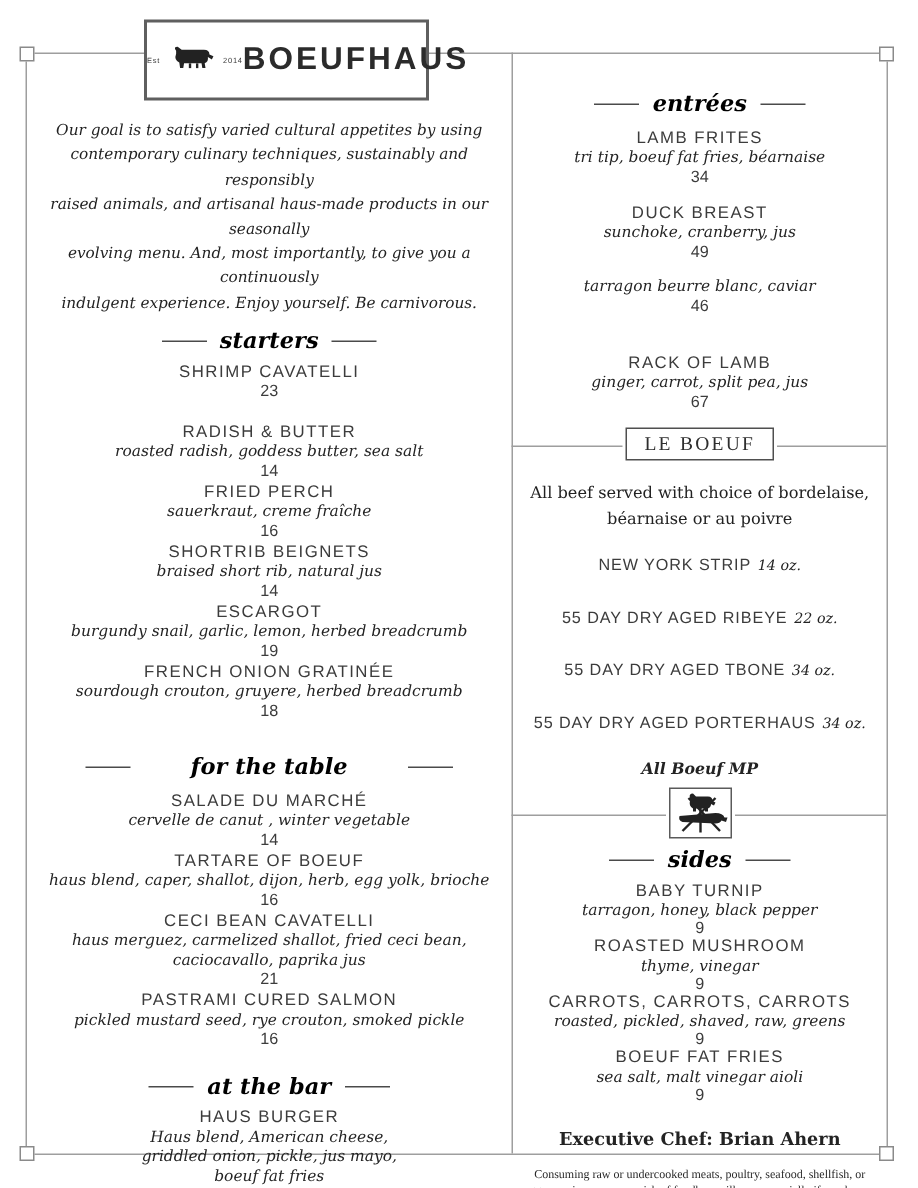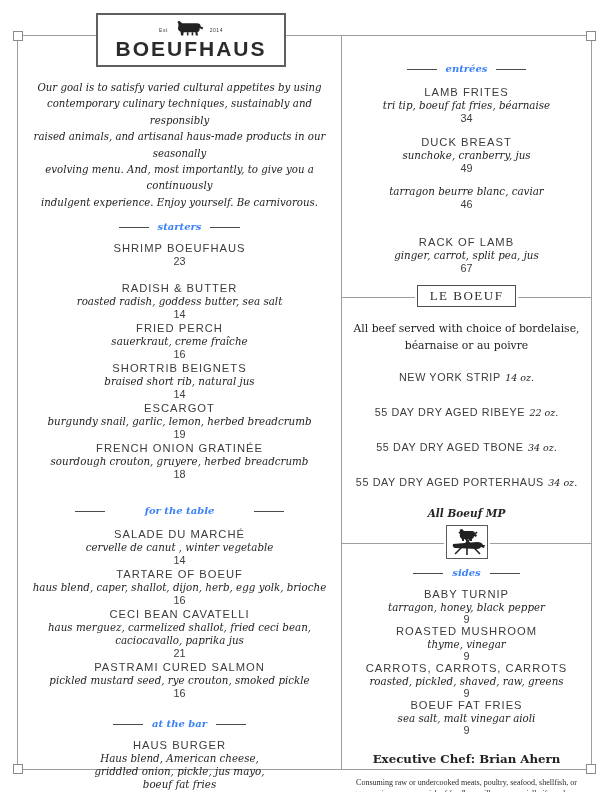--- a/index.html
+++ b/index.html
@@ -7,36 +7,36 @@
         font-family:"Liberation Sans",sans-serif;color:#2d2d2d;}
   
   .frame{position:absolute;left:17px;top:35px;width:573px;height:733px;
          border:1px solid #9e9e9e;z-index:1;}
   .divider-v{position:absolute;left:341px;top:35px;width:1px;height:734px;background:#9e9e9e;z-index:1;}
   .corner{position:absolute;width:8px;height:8px;background:#fff;border:1px solid #8a8a8a;z-index:2;}
   .corner.tl{left:13px;top:31px;} .corner.tr{left:586px;top:31px;}
   .corner.bl{left:13px;top:764px;} .corner.br{left:586px;top:764px;}
   
   .logo-box{position:absolute;left:96px;top:13px;width:186px;height:50px;background:#fff;
-            border:2px solid #5f5f5f;z-index:4;display:flex;flex-direction:column;
-            align-items:center;justify-content:center;}
+            border:2px solid #5f5f5f;z-index:4;display:flex;flex-direction:row;
+            align-items:center;justify-content:flex-start;}
   .logo-top{display:flex;align-items:center;gap:5px;height:16px;margin-top:1px;}
   .logo-est,.logo-year{font-size:5px;letter-spacing:.5px;color:#3a3a3a;}
   .logo-name{font-size:21px;font-weight:bold;letter-spacing:2px;color:#2b2b2b;line-height:22px;}
   
   .col{position:absolute;text-align:center;z-index:3;}
   .col-left{left:17px;top:66px;width:325px;}
   .col-right{left:342px;top:35px;width:249px;}
   
   .intro{white-space:pre-line;font-family:"DejaVu Serif",serif;font-style:italic;
          font-size:10.2px;line-height:16.4px;margin:14px 4px 0;color:#222;}
   .sec-hdr{display:flex;align-items:center;justify-content:center;gap:9px;margin:0;}
   .rule{display:inline-block;width:30px;height:1px;background:#4a4a4a;}
   .hdr-text{font-family:"DejaVu Serif",serif;font-style:italic;font-weight:bold;
-            font-size:10px;color:#3b82f6;line-height:16px;}
+            font-size:15px;color:#000000;line-height:16px;}
   .item{margin:0;}
   .name{font-size:11.2px;letter-spacing:1px;color:#3c3c3c;line-height:14px;}
   .desc{font-family:"DejaVu Serif",serif;font-style:italic;font-size:10.3px;
         color:#232323;line-height:13px;white-space:pre-line;}
   .price{font-size:10.8px;color:#3c3c3c;line-height:13px;}
   
   .col-left .sec-hdr.first{margin-top:8px;margin-bottom:6px;}
   .col-left .item{margin-bottom:0;height:40px;}
   .col-left .item.tall{height:53px;}
   .col-left .sec-hdr.mid{margin-top:22px;margin-bottom:8px;gap:40px;}
@@ -108,21 +108,21 @@
 evolving menu. And, most importantly, to give you a continuously
 indulgent experience. Enjoy yourself. Be carnivorous.</div>
 
     <div class="sec-hdr first">
       <span class="rule"></span>
       <span class="hdr-text">starters</span>
       <span class="rule"></span>
     </div>
 
     <div class="item">
-      <div class="name">SHRIMP BOEUFHAUS</div>
+      <div class="name">SHRIMP CAVATELLI</div>
       <div class="price">23</div>
     </div>
     <div class="item">
       <div class="name">RADISH &amp; BUTTER</div>
       <div class="desc">roasted radish, goddess butter, sea salt</div>
       <div class="price">14</div>
     </div>
     <div class="item">
       <div class="name">FRIED PERCH</div>
       <div class="desc">sauerkraut, creme fraîche</div>

